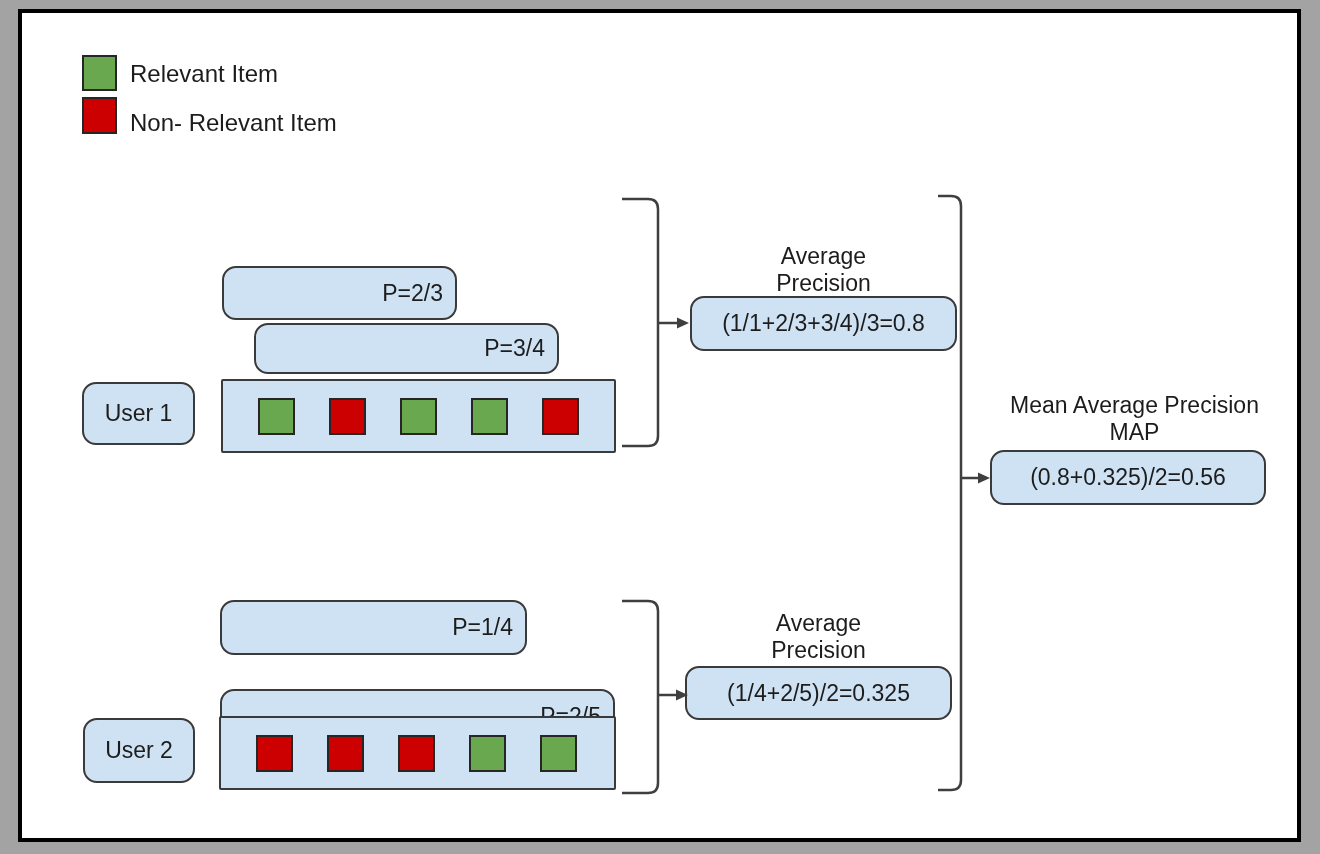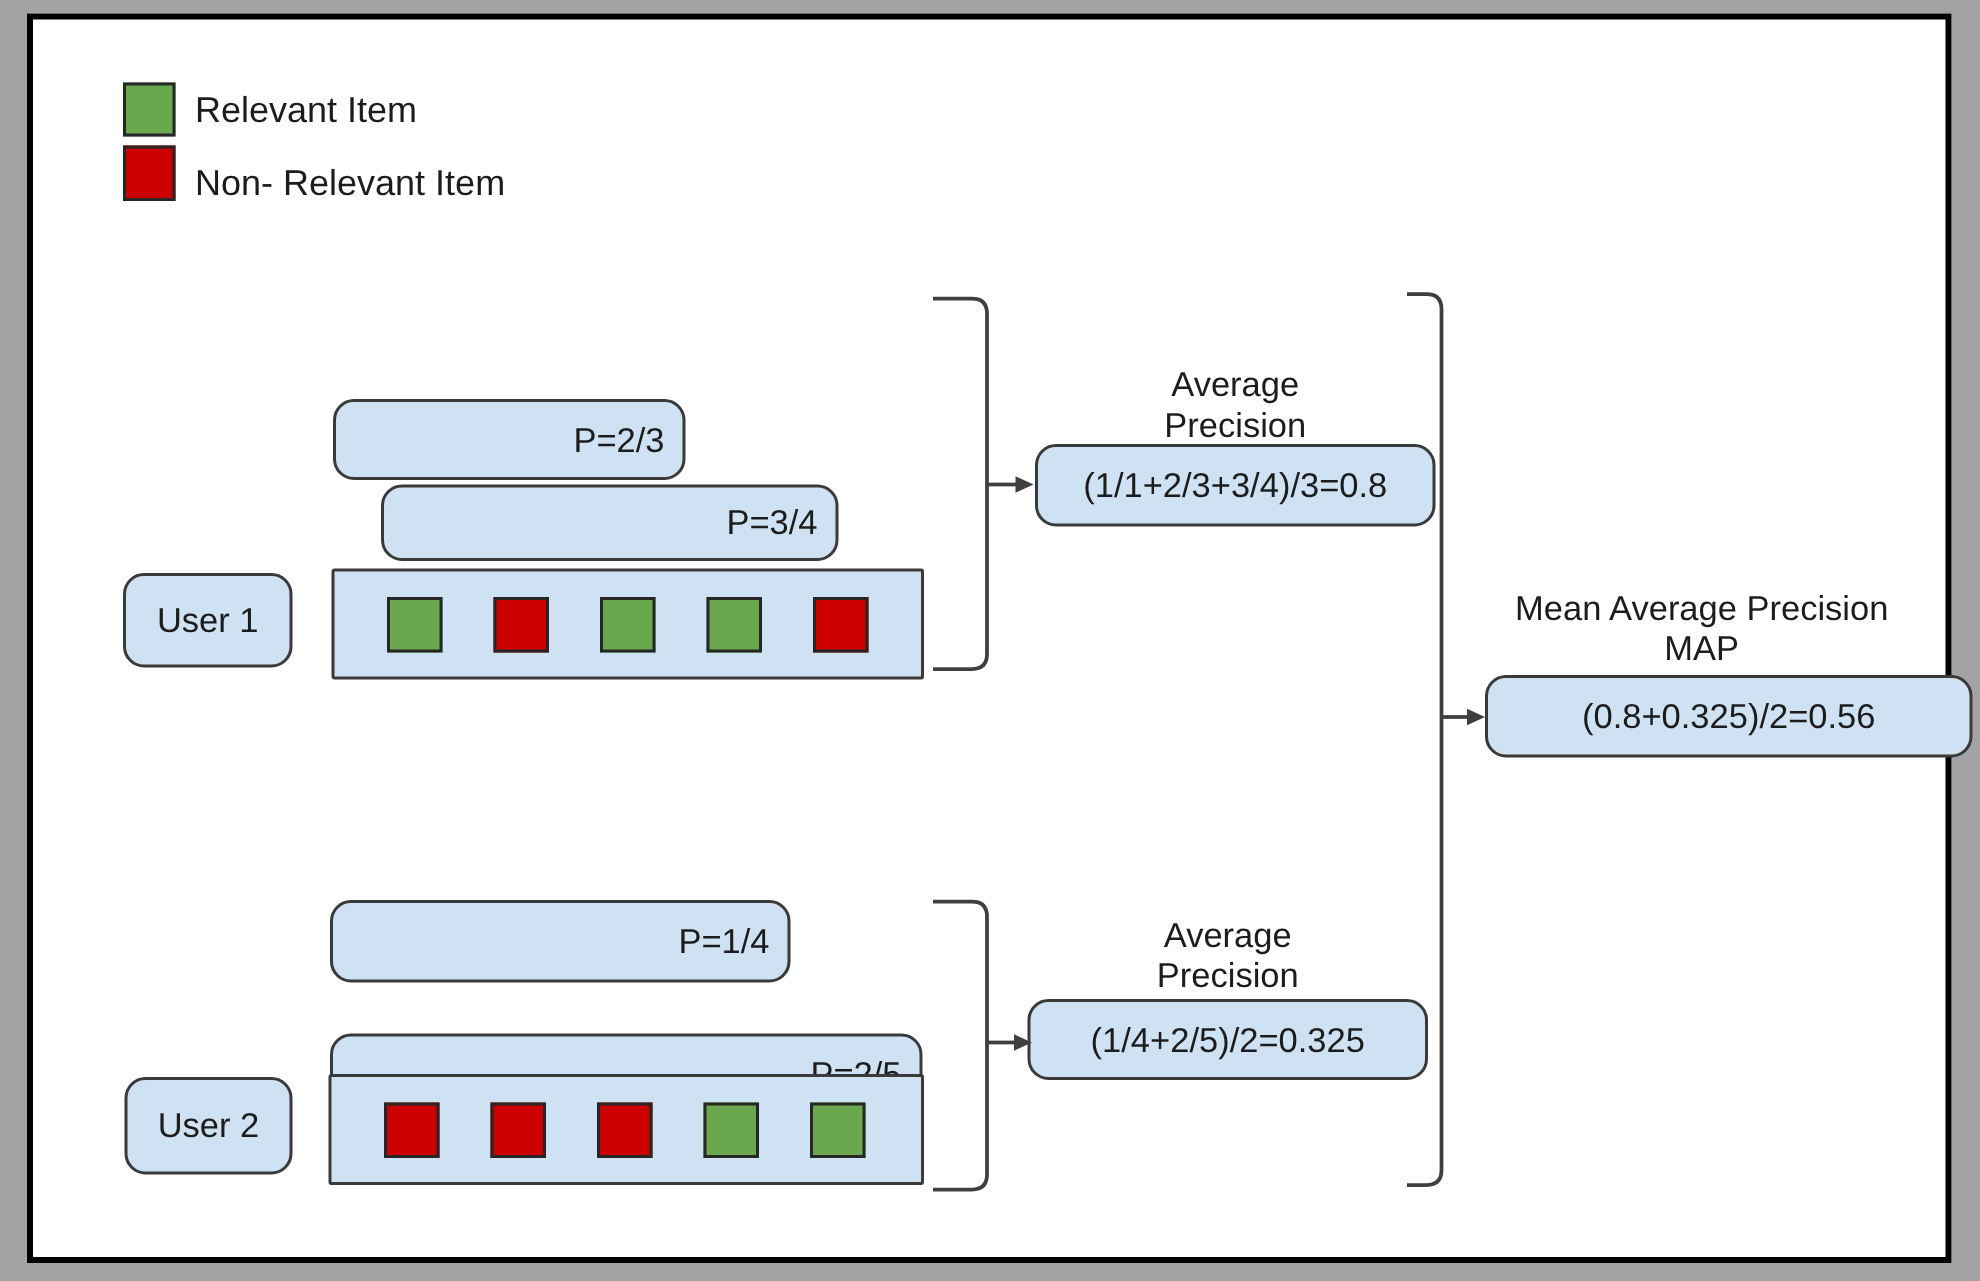--- a/index.html
+++ b/index.html
@@ -91,21 +91,21 @@
     <div>Precision</div>
   </div>
   <div class="bluebox center" style="left:685px;top:666px;width:267px;height:54px;">
     <span>(1/4+2/5)/2=0.325</span>
   </div>
 
   <div class="captext" style="left:990px;top:392px;width:289px;">
     <div>Mean Average Precision</div>
     <div>MAP</div>
   </div>
-  <div class="bluebox center" style="left:990px;top:450px;width:325px;height:55px;">
+  <div class="bluebox center" style="left:990px;top:450px;width:276px;height:55px;">
     <span>(0.8+0.325)/2=0.56</span>
   </div>
 
   <svg class="overlay" width="1320" height="854" viewBox="0 0 1320 854">
     <g stroke="#3f3f3f" stroke-width="2.5" fill="none">
       <path d="M622,199 L648,199 Q658,199 658,209 L658,436 Q658,446 648,446 L622,446"></path>
       <path d="M622,601 L648,601 Q658,601 658,611 L658,783 Q658,793 648,793 L622,793"></path>
       <path d="M938,196 L951,196 Q961,196 961,206 L961,780 Q961,790 951,790 L938,790"></path>
       <path d="M658,323 L678,323"></path>
       <path d="M658,695 L677,695"></path>

